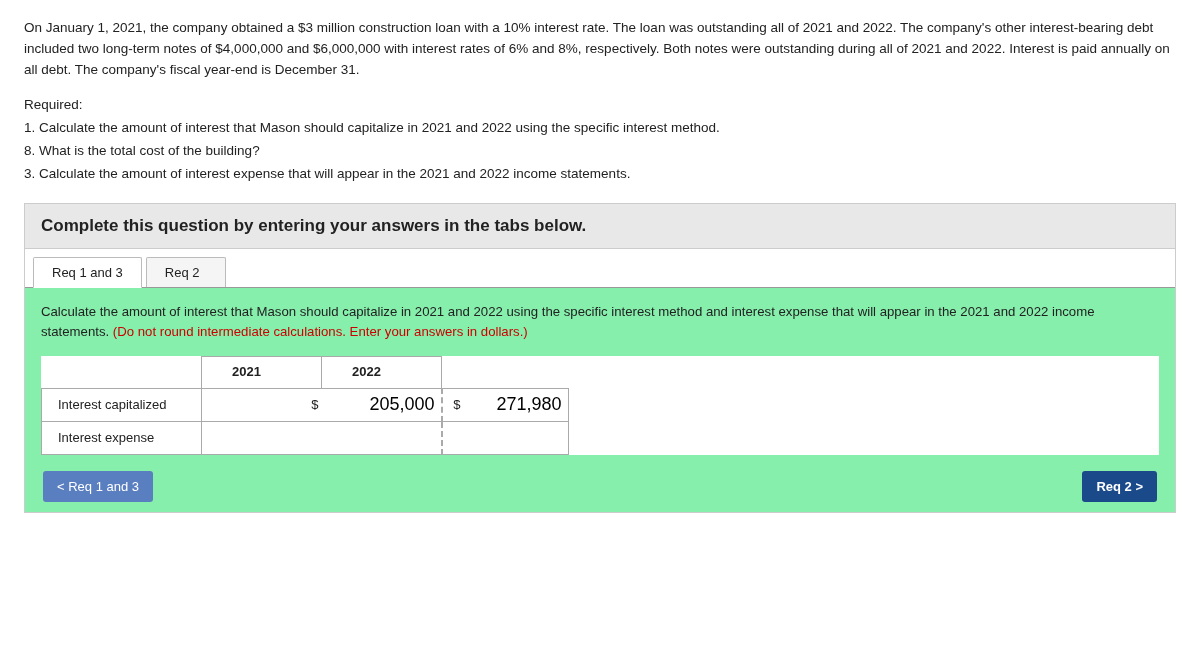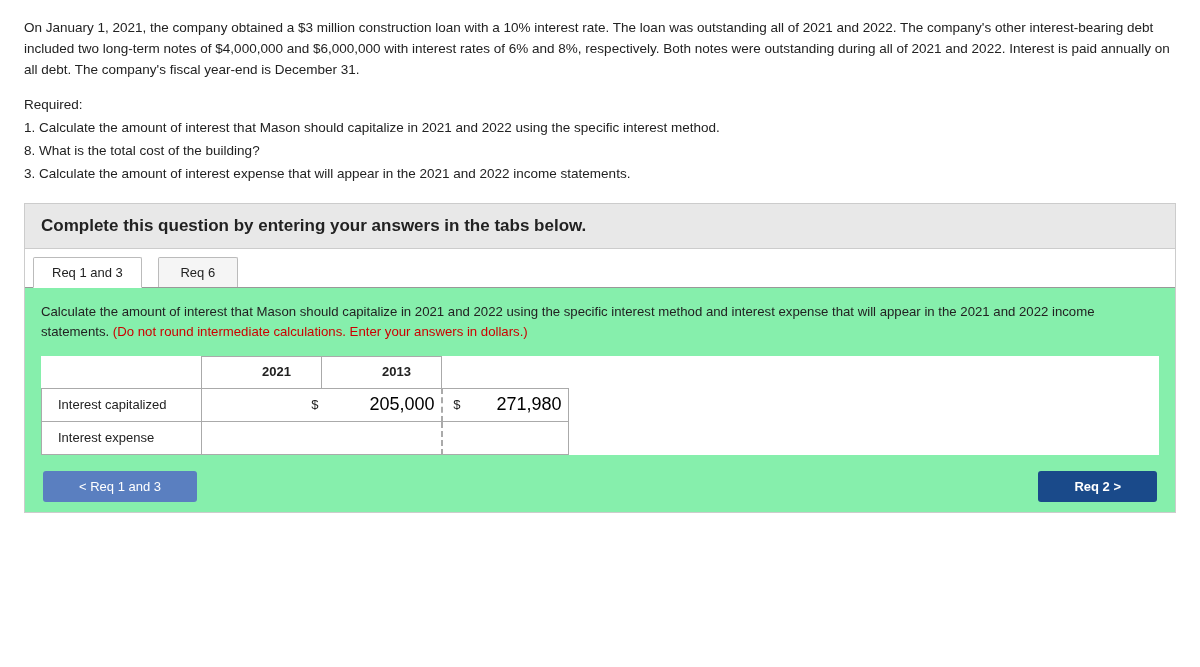--- a/index.html
+++ b/index.html
@@ -55,25 +55,24 @@
       background: #fff;
     }
 
     .tab {
       padding: 7px 18px;
       border: 1px solid #bbb;
       border-bottom: none;
       cursor: pointer;
       font-size: 13px;
       background: #f5f5f5;
-      margin-right: 16px;
+      margin-right: 4px;
       border-radius: 2px 2px 0 0;
       user-select: none;
       min-width: 80px;
-      text-align: center;
     }
 
     .tab.active {
       background: #fff;
       border-bottom: 1px solid #fff;
       margin-bottom: -1px;
       font-weight: normal;
       z-index: 1;
     }
 
@@ -100,21 +99,21 @@
     }
 
     .answer-table {
       border-collapse: collapse;
       min-width: 420px;
     }
 
     .answer-table th {
       border: 1px solid #aaa;
       padding: 5px 30px;
-      text-align: right;
+      text-align: left;
       font-weight: bold;
       font-size: 13px;
       background: #fff;
     }
 
     .answer-table td {
       border: 1px solid #aaa;
       padding: 5px 8px;
       font-size: 13px;
       background: #fff;
@@ -155,21 +154,21 @@
 
     .nav-buttons-row {
       display: flex;
       justify-content: space-between;
       align-items: center;
       margin-top: 16px;
       padding: 0 2px;
     }
 
     .nav-btn {
-      padding: 8px 36px;
+      padding: 8px 14px;
       font-size: 13px;
       border: none;
       cursor: pointer;
       border-radius: 3px;
       font-weight: normal;
     }
 
     .nav-btn.prev {
       background: #5a7fc0;
       color: #fff;
@@ -200,37 +199,37 @@
   <span>Complete this question by entering your answers in the tabs below.</span>
 </div>
 
 <div class="tabs-container">
 
   <div class="tabs-row">
     <div class="tab active">
       <span>Req 1 and 3</span>
     </div>
     <div class="tab">
-      <span>Req 6</span>
+      <span>Req 2</span>
     </div>
   </div>
 
   <div class="tab-content">
     <div class="tab-description">
       <span>Calculate the amount of interest that Mason should capitalize in 2021 and 2022 using the specific interest method and interest expense that will appear in the 2021 and 2022 income statements.</span>
       <span class="highlight">(Do not round intermediate calculations. Enter your answers in dollars.)</span>
     </div>
 
     <div class="answer-table-section">
       <table class="answer-table">
         <thead>
           <tr>
             <th style="border:none; background:#fff; min-width:160px;"></th>
             <th class="col-2021">2021</th>
-            <th class="col-2022">2013</th>
+            <th class="col-2022">2022</th>
           </tr>
         </thead>
         <tbody>
 
           <tr>
             <td class="label-cell">Interest capitalized</td>
             <td class="currency-symbol">$</td>
             <td class="value-cell dashed">
               <input type="text" value="205,000" style="">
             </td>

